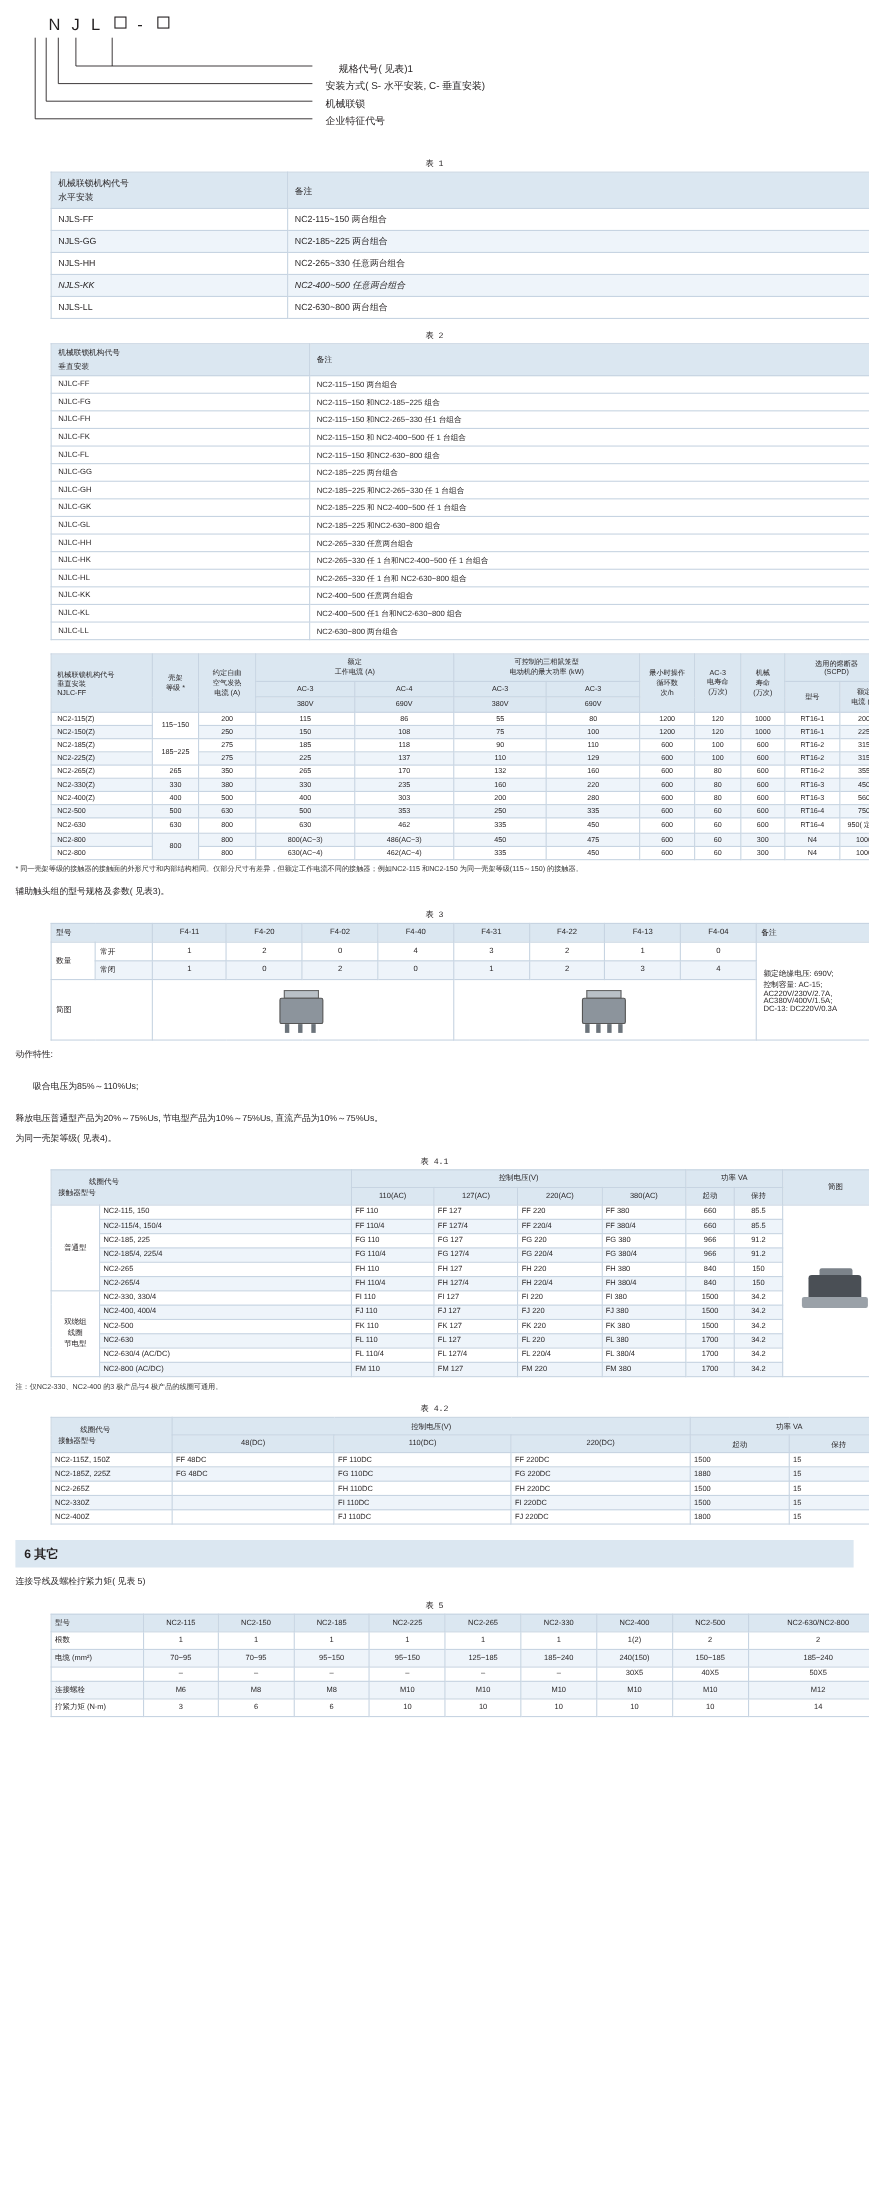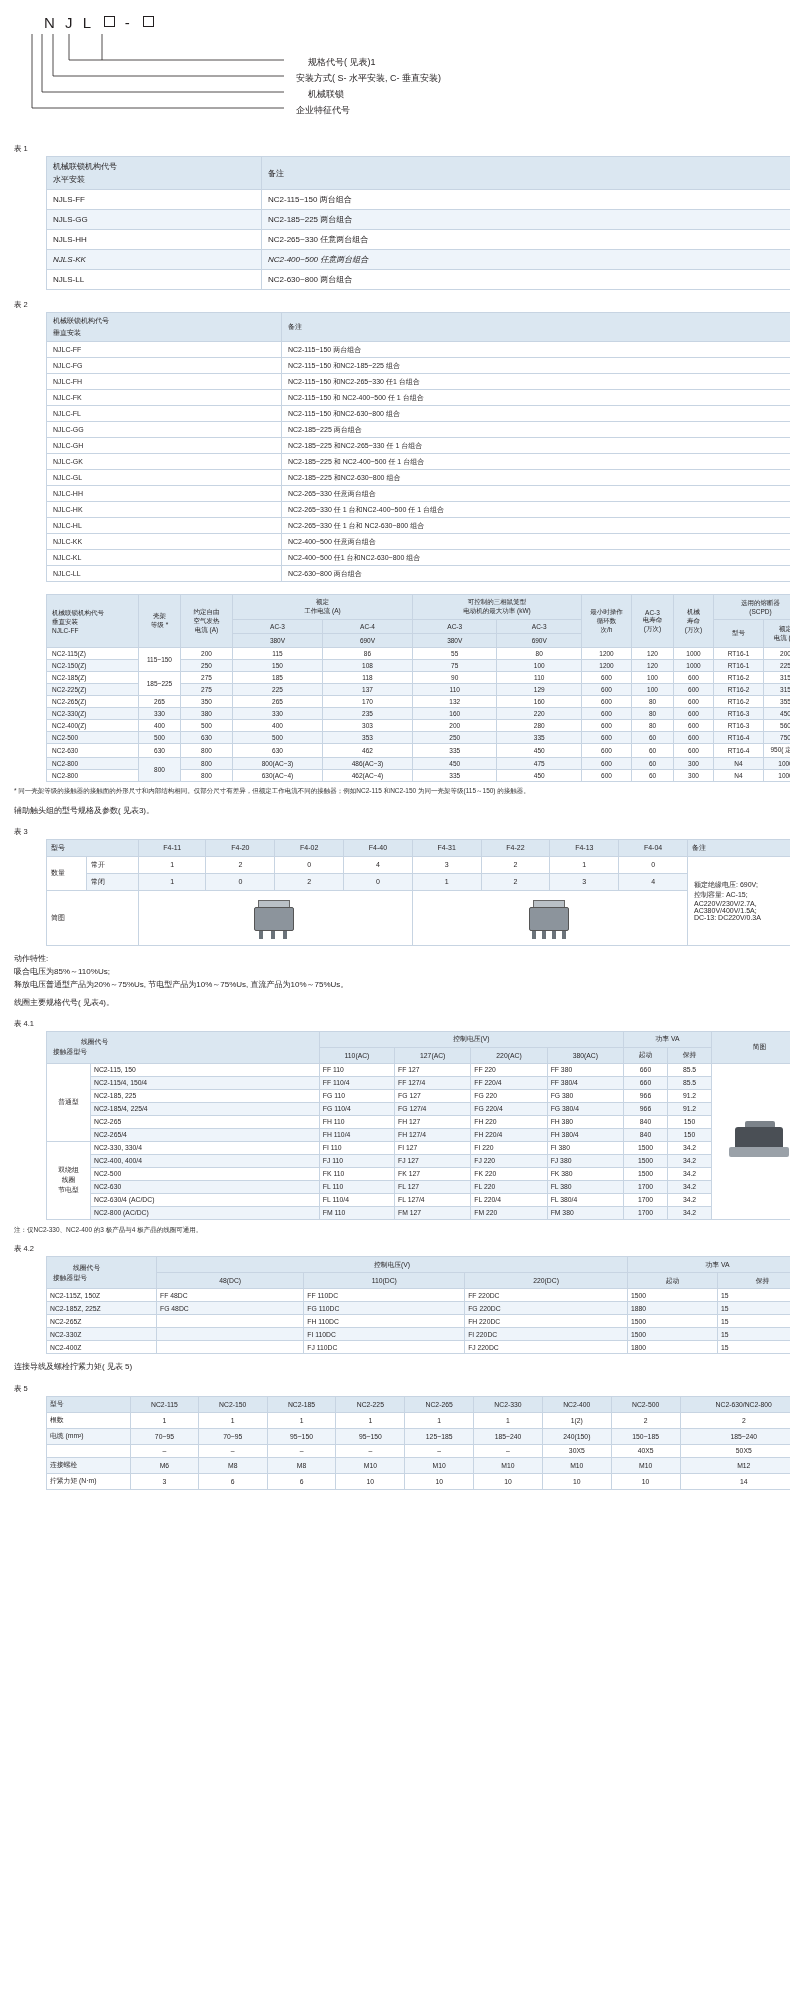--- a/index.html
+++ b/index.html
@@ -20,21 +20,21 @@
   .code-line .sq {
     display:inline-block; width:11px; height:11px; border:1px solid #231f20;
     vertical-align: 1px; margin: 0 3px;
   }
   .leaders { position:absolute; left:0; top:20px; width:600px; height:96px; }
   .note { position:absolute; font-size:9px; color:#231f20; }
 
   
   table { border-collapse: collapse; width: 100%; margin-left: 32px; }
   td, th { border: 1px solid #c7d4e2; padding: 2px 5px; font-size: 7.5px; font-weight: normal; text-align: left; vertical-align: middle; }
-  .tbl-cap { text-align: left; font-size: 7.5px; margin: 10px 0 2px 0; color:#231f20; }
+  .tbl-cap { text-align: center; font-size: 7.5px; margin: 10px 0 2px 0; color:#231f20;font-family:Liberation Mono, monospace; }
   .hdr { background: #dbe7f1; }
 
   h3.sec { font-size: 11px; margin: 14px 0 6px 0; background:#dbe7f1; padding:5px 8px; font-weight:bold;}
   p.para { font-size: 8px; line-height: 1.65; margin: 6px 0; }
   p.small { font-size: 6.5px; line-height:1.5; margin:4px 0 8px 0; color:#333; }
 
   .tbl1 td { padding: 4px 6px; font-size: 8px; }
   .tbl1 .lead { width: 215px; }
 
   .tbl2 td { padding: 2.5px 6px; font-size: 7px; }
@@ -82,21 +82,21 @@
 
       <path d="M18,0 L18,74 L270,74" stroke="#231f20" stroke-width="0.8" fill="none"></path>
       <path d="M28,0 L28,58 L270,58" stroke="#231f20" stroke-width="0.8" fill="none"></path>
       <path d="M39,0 L39,42 L270,42" stroke="#231f20" stroke-width="0.8" fill="none"></path>
       <path d="M55,0 L55,26 L270,26" stroke="#231f20" stroke-width="0.8" fill="none"></path>
       <path d="M88,0 L88,26" stroke="#231f20" stroke-width="0.8" fill="none"></path>
     </svg>
 
     <div class="note" style="left:294px; top:42px;">规格代号( 见表)1</div>
     <div class="note" style="left:282px; top:58px;">安装方式( S- 水平安装,  C- 垂直安装)</div>
-    <div class="note" style="left:294px; top:74px;font-family:Liberation Serif, serif;">机械联锁</div>
+    <div class="note" style="left:282px; top:74px;font-family:Liberation Serif, serif;">机械联锁</div>
     <div class="note" style="left:282px; top:90px;">企业特征代号</div>
   </div>
 
   <div class="tbl-cap">表 1</div>
   <table class="tbl1">
     <tbody>
         <tr class="hdr">
       <td class="lead" style="padding:0;">
         <div style="padding:4px 6px 1px 6px;">机械联锁机构代号</div>
         <div style="padding:1px 6px 4px 6px;">水平安装</div>
@@ -484,23 +484,23 @@
           <div class="cont-pin" style="left:21px;"></div>
           <div class="cont-pin" style="left:31px;"></div>
           <div class="cont-pin" style="left:41px;"></div>
         </div>
       </td>
     </tr>
   </tbody>
     </table>
 
   <p class="para" style="margin-bottom:0;">动作特性:</p>
-  <p class="para" style="margin:0;">吸合电压为85%～110%Us;</p>
+  <p class="para" style="margin:16px;">吸合电压为85%～110%Us;</p>
   <p class="para" style="margin:0;">释放电压普通型产品为20%～75%Us, 节电型产品为10%～75%Us, 直流产品为10%～75%Us。</p>
-  <p class="para" style="margin-top:4px;">线圈主要规格代号( 见表4)。</p>
+  <p class="para" style="margin-top:4px;">为同一壳架等级( 见表4)。</p>
 
   <div class="tbl-cap">表 4.1</div>
   <table class="coil">
     <tbody>
         <tr class="hdr">
       <td rowspan="2" colspan="2" class="lft" style="width:150px; padding:0;">
         <div style="padding:3px 6px 0 34px;">线圈代号</div>
         <div style="padding:0 6px 3px 6px;">接触器型号</div>
       </td>
       <td colspan="4">控制电压(V)</td>
@@ -697,20 +697,21 @@
       <td class="lft">NC2-400Z</td>
       <td class="lft"></td>
       <td class="lft">FJ 110DC</td>
       <td class="lft">FJ 220DC</td>
       <td class="lft">1800</td>
       <td class="lft">15</td>
     </tr>
   </tbody>
     </table>
 
+  <h3 class="sec">6 其它</h3>
   <p class="para">连接导线及螺栓拧紧力矩( 见表 5)</p>
 
   <div class="tbl-cap">表 5</div>
   <table class="torque">
     <tbody>
         <tr class="hdr">
       <td class="lft" style="width:84px;">型号</td>
       <td>NC2-115</td>
       <td>NC2-150</td>
       <td>NC2-185</td>

